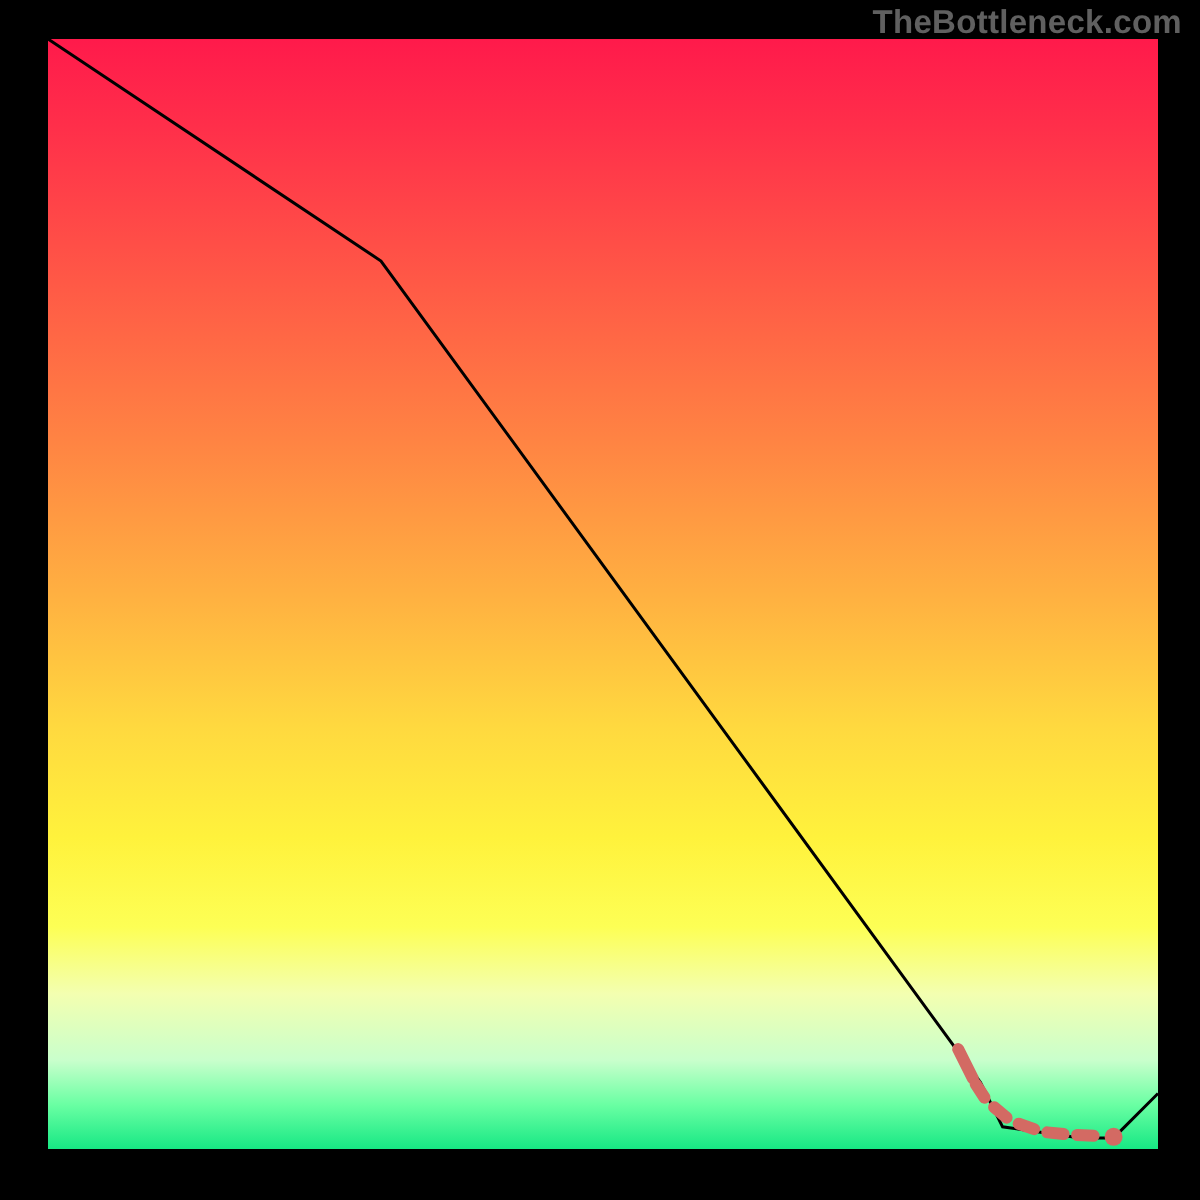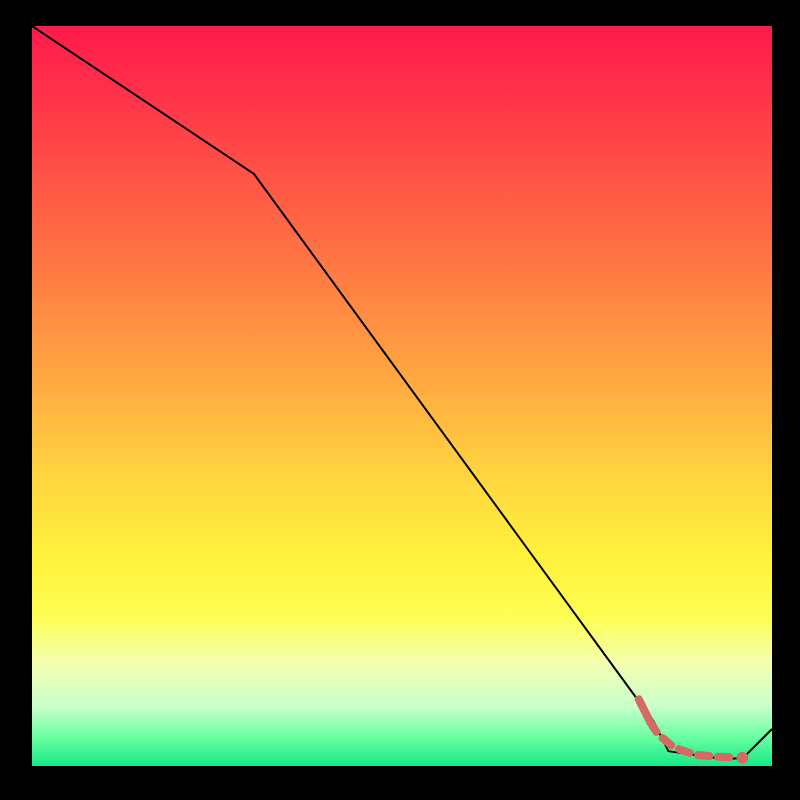--- a/index.html
+++ b/index.html
@@ -70,20 +70,21 @@
   }
   .dot {
     stroke: none;
   }
 </style>
 </head>
 <body>
 
 <div class="frame">
 
+  <div class="watermark">TheBottleneck.com</div>
 
   <div class="plot-bg"></div>
 
   <svg class="overlay" viewBox="0 0 740 740" preserveAspectRatio="none">
     <path id="curvePath" class="curve" d="M0.0 0.0 L222.0 148.0 L621.6 695.6 L636.4 725.2 L688.2 732.6 L710.4 732.6 L740.0 703.0" style="stroke: rgb(0, 0, 0);"></path>
     <g id="dashGroup">
         <line x1="606.8" y1="673.4" x2="616.638699100999" y2="693.0773982019981" class="dash-seg" style="stroke: rgb(211, 106, 99);"></line>
         <line x1="618.4275534829989" y1="696.6551069659978" x2="624.3620962186562" y2="705.7620962186562" class="dash-seg" style="stroke: rgb(211, 106, 99);"></line>
         <line x1="630.7260572493352" y1="712.1260572493352" x2="639.0616661387984" y2="719.1308330693992" class="dash-seg" style="stroke: rgb(211, 106, 99);"></line>
         <line x1="647.1115108577976" y1="723.1557554288988" x2="657.4369783945758" y2="726.7592445986439" class="dash-seg" style="stroke: rgb(211, 106, 99);"></line>

